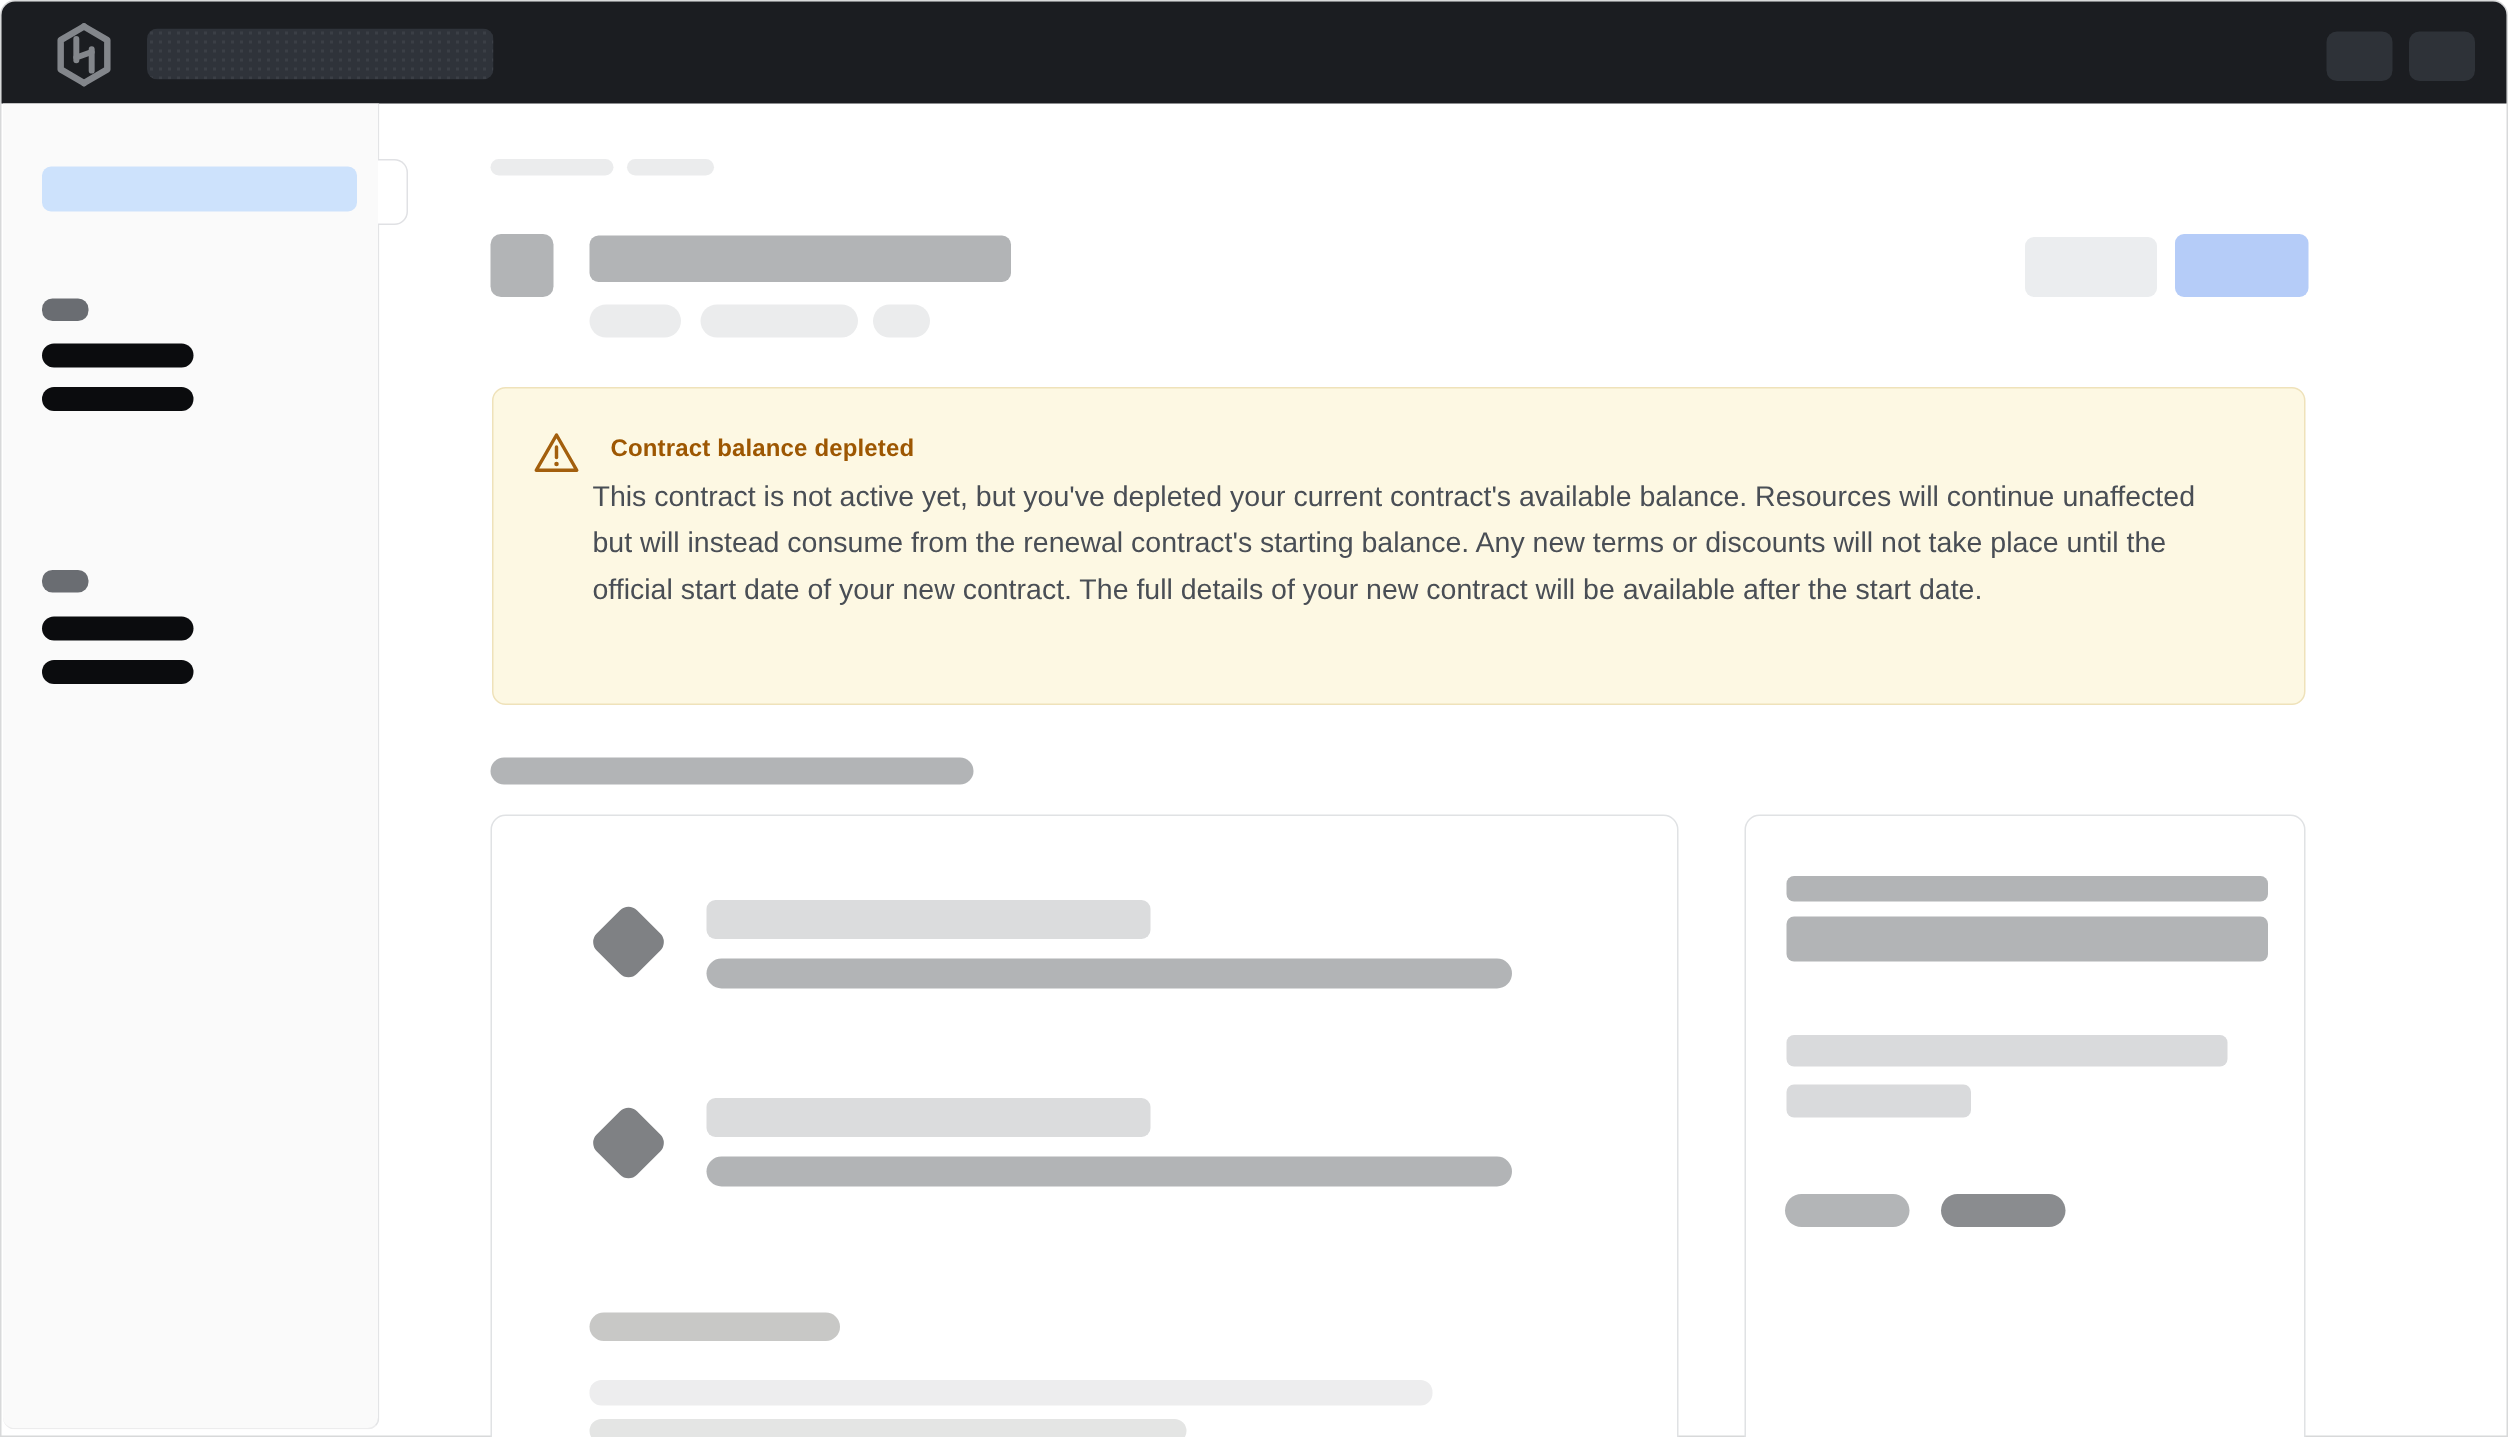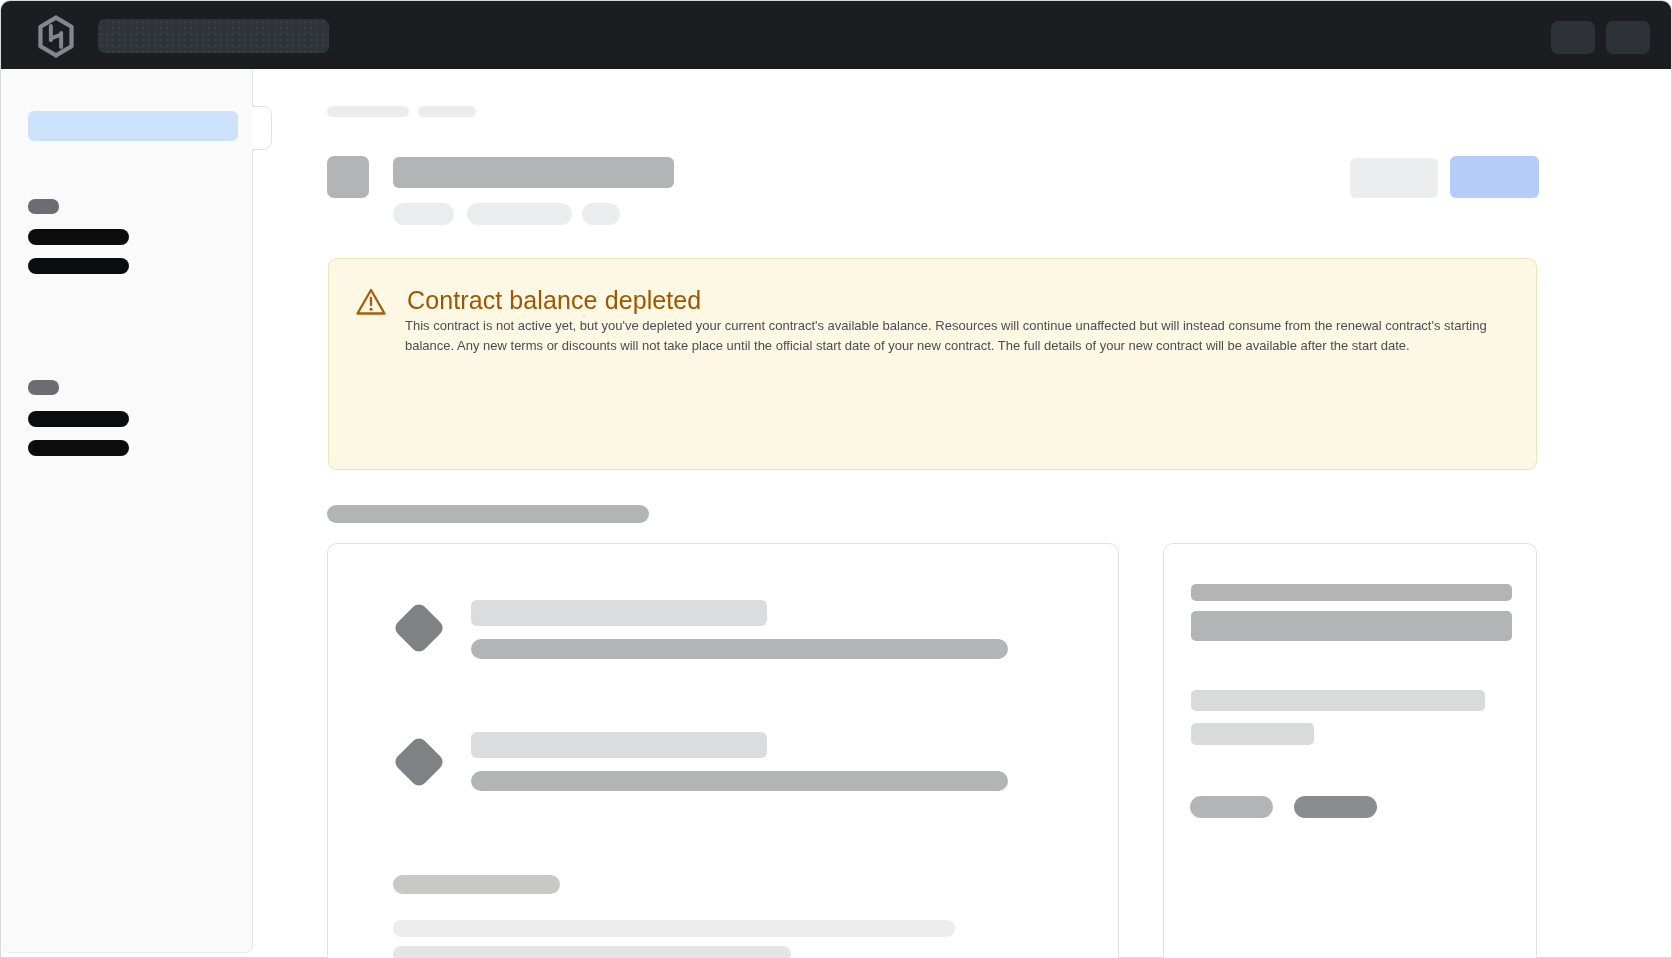--- a/index.html
+++ b/index.html
@@ -57,24 +57,24 @@
     border-radius:6px;background:#ebedef;border:none;padding:0;}
   .btn-primary{position:absolute;left:1450px;top:156px;width:89px;height:42px;
     border-radius:6px;background:var(--accent-blue,#b5ccf8);border:none;padding:0;}
 
   
   .alert{position:absolute;left:328px;top:258px;width:1209px;height:212px;
     background:var(--alert-bg,#fdf8e3);border:1px solid var(--alert-border,#efe2ba);
     border-radius:9px;}
   .alert-icon{position:absolute;left:26px;top:28px;width:32px;height:30px;}
   .alert-title{position:absolute;left:78px;top:28px;margin:0;
-    font-size:25px;line-height:26px;font-weight:normal;
+    font-size:16px;line-height:26px;font-weight:bold;
     color:var(--alert-title,#9d5702);letter-spacing:.1px;}
-  .alert-body{position:absolute;left:76px;top:57px;width:1092px;margin:0;
-    font-size:13px;line-height:20px;color:var(--alert-body-text,#494e55);}
+  .alert-body{position:absolute;left:66px;top:57px;width:1092px;margin:0;
+    font-size:19px;line-height:31px;color:var(--alert-body-text,#494e55);}
 
   
   .section-title{left:327px;top:505px;width:322px;height:18px;border-radius:9px;}
   .card{position:absolute;top:543px;background:#ffffff;border:1px solid #e0e2e4;
     border-radius:10px;}
   .card.main{left:327px;width:792px;height:440px;}
   .card.side{left:1163px;width:374px;height:440px;}
 
   .diamond{position:absolute;left:72px;width:38px;height:38px;border-radius:8px;
     background:#7f8184;transform:rotate(45deg);}

